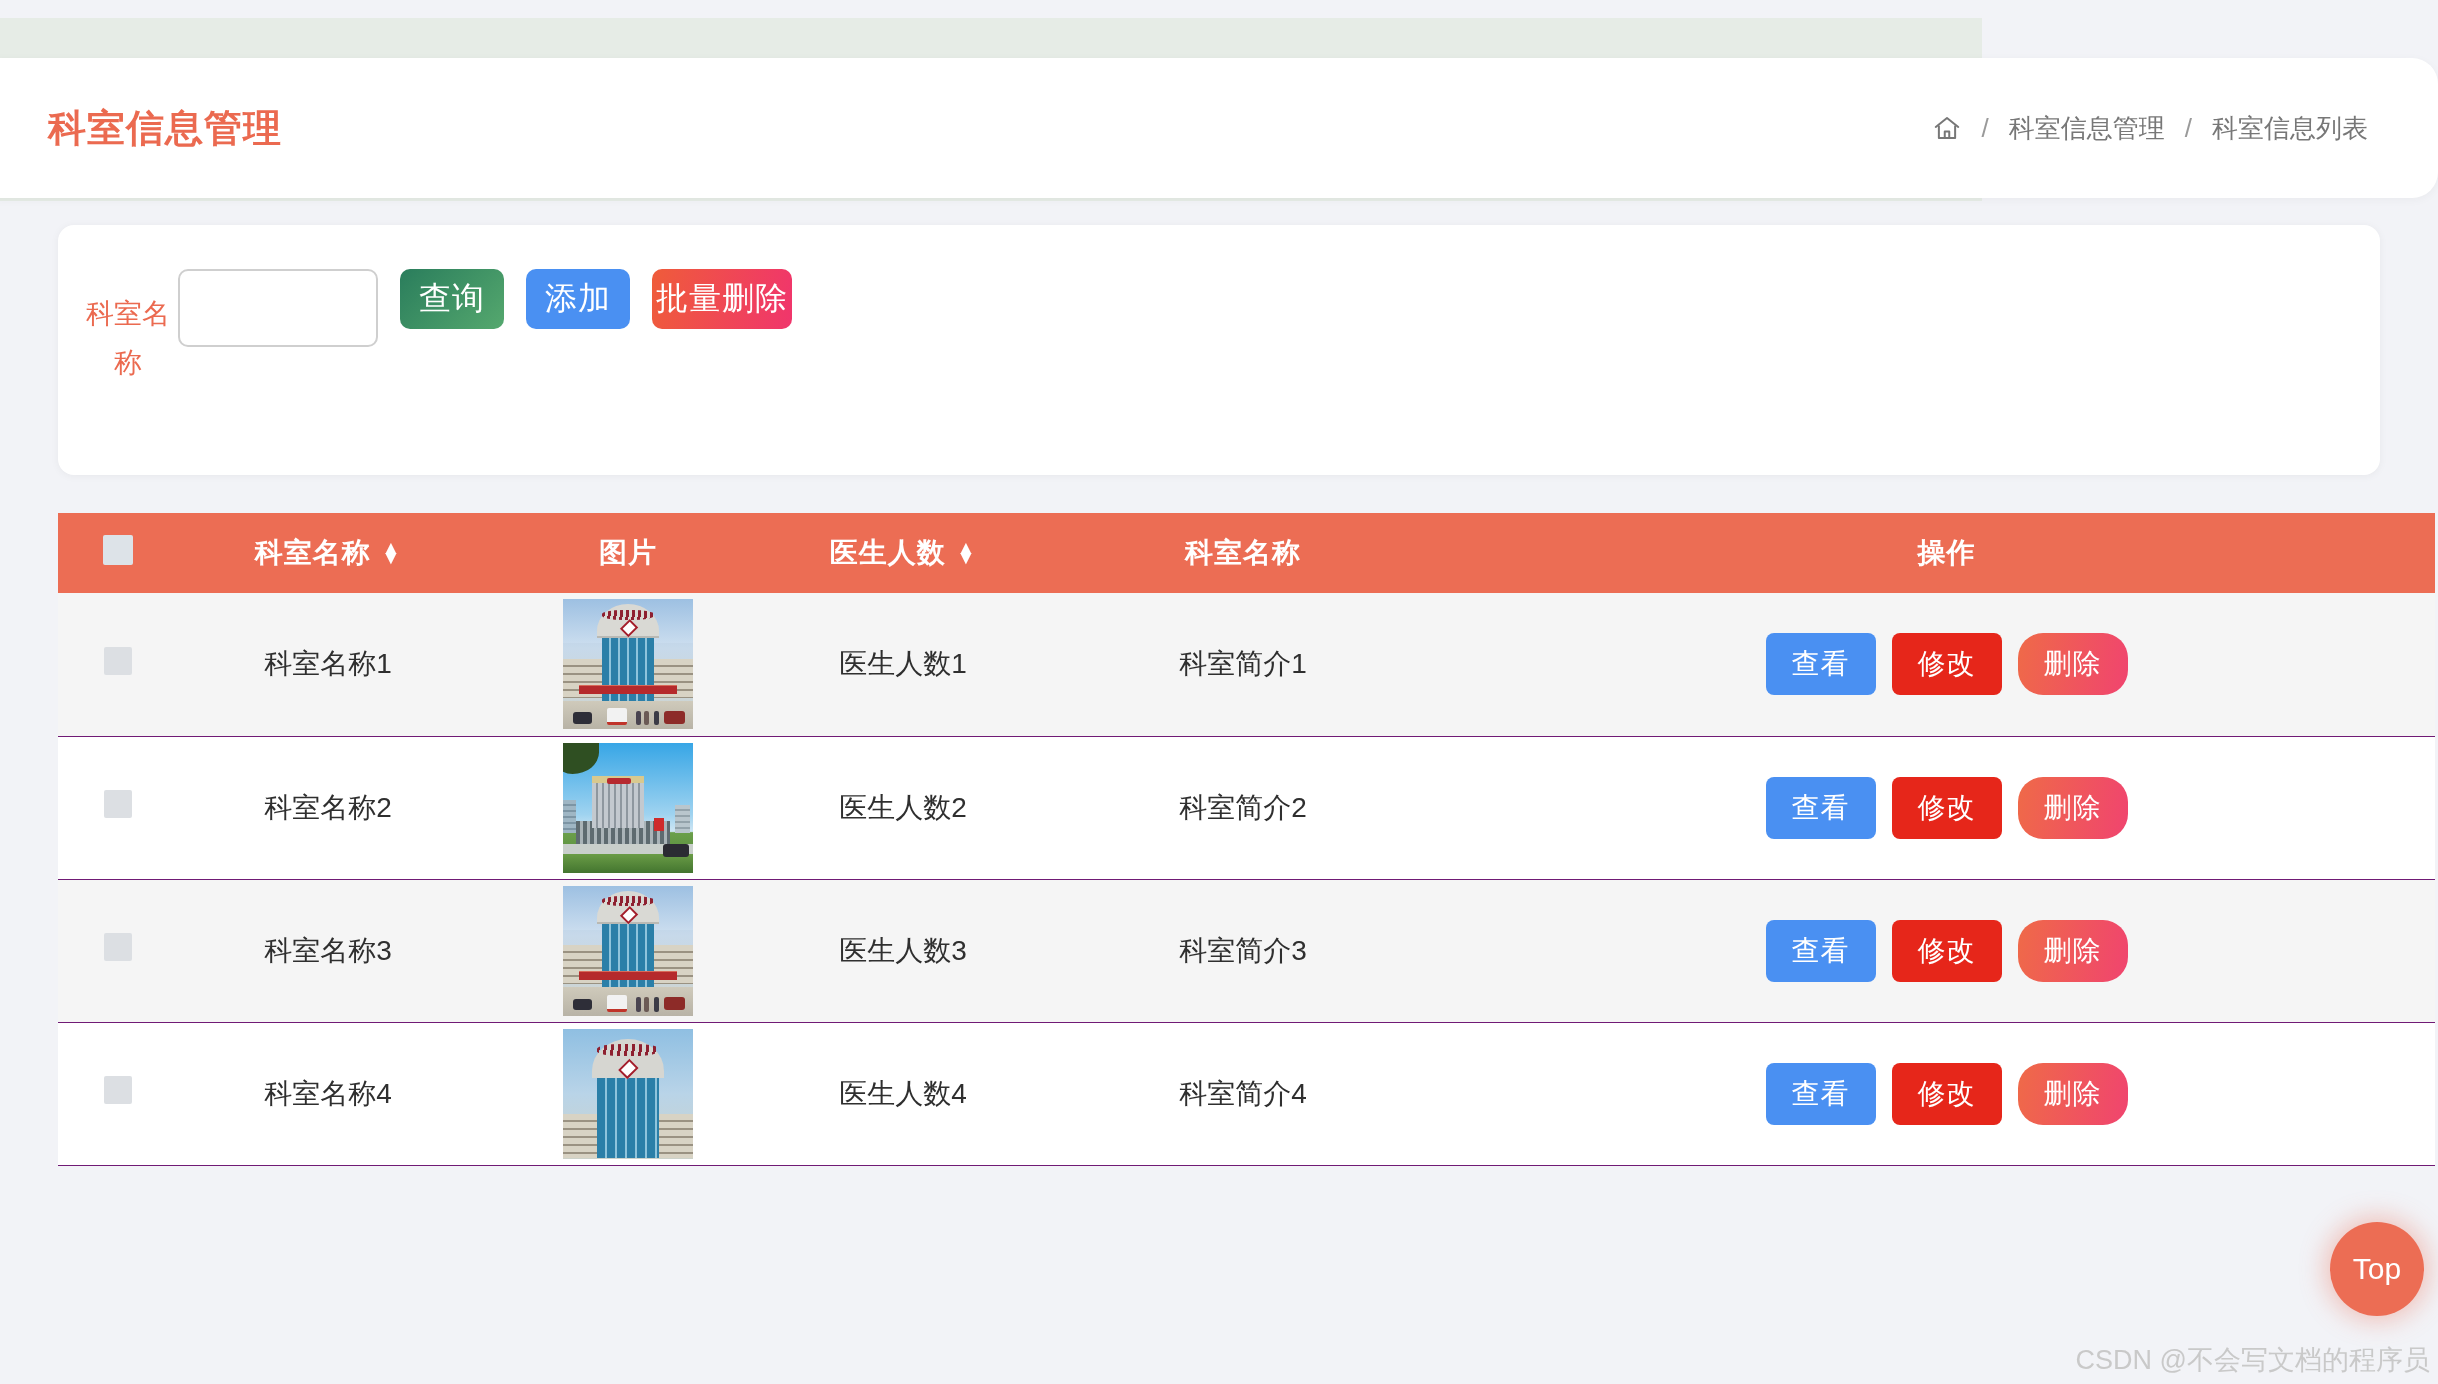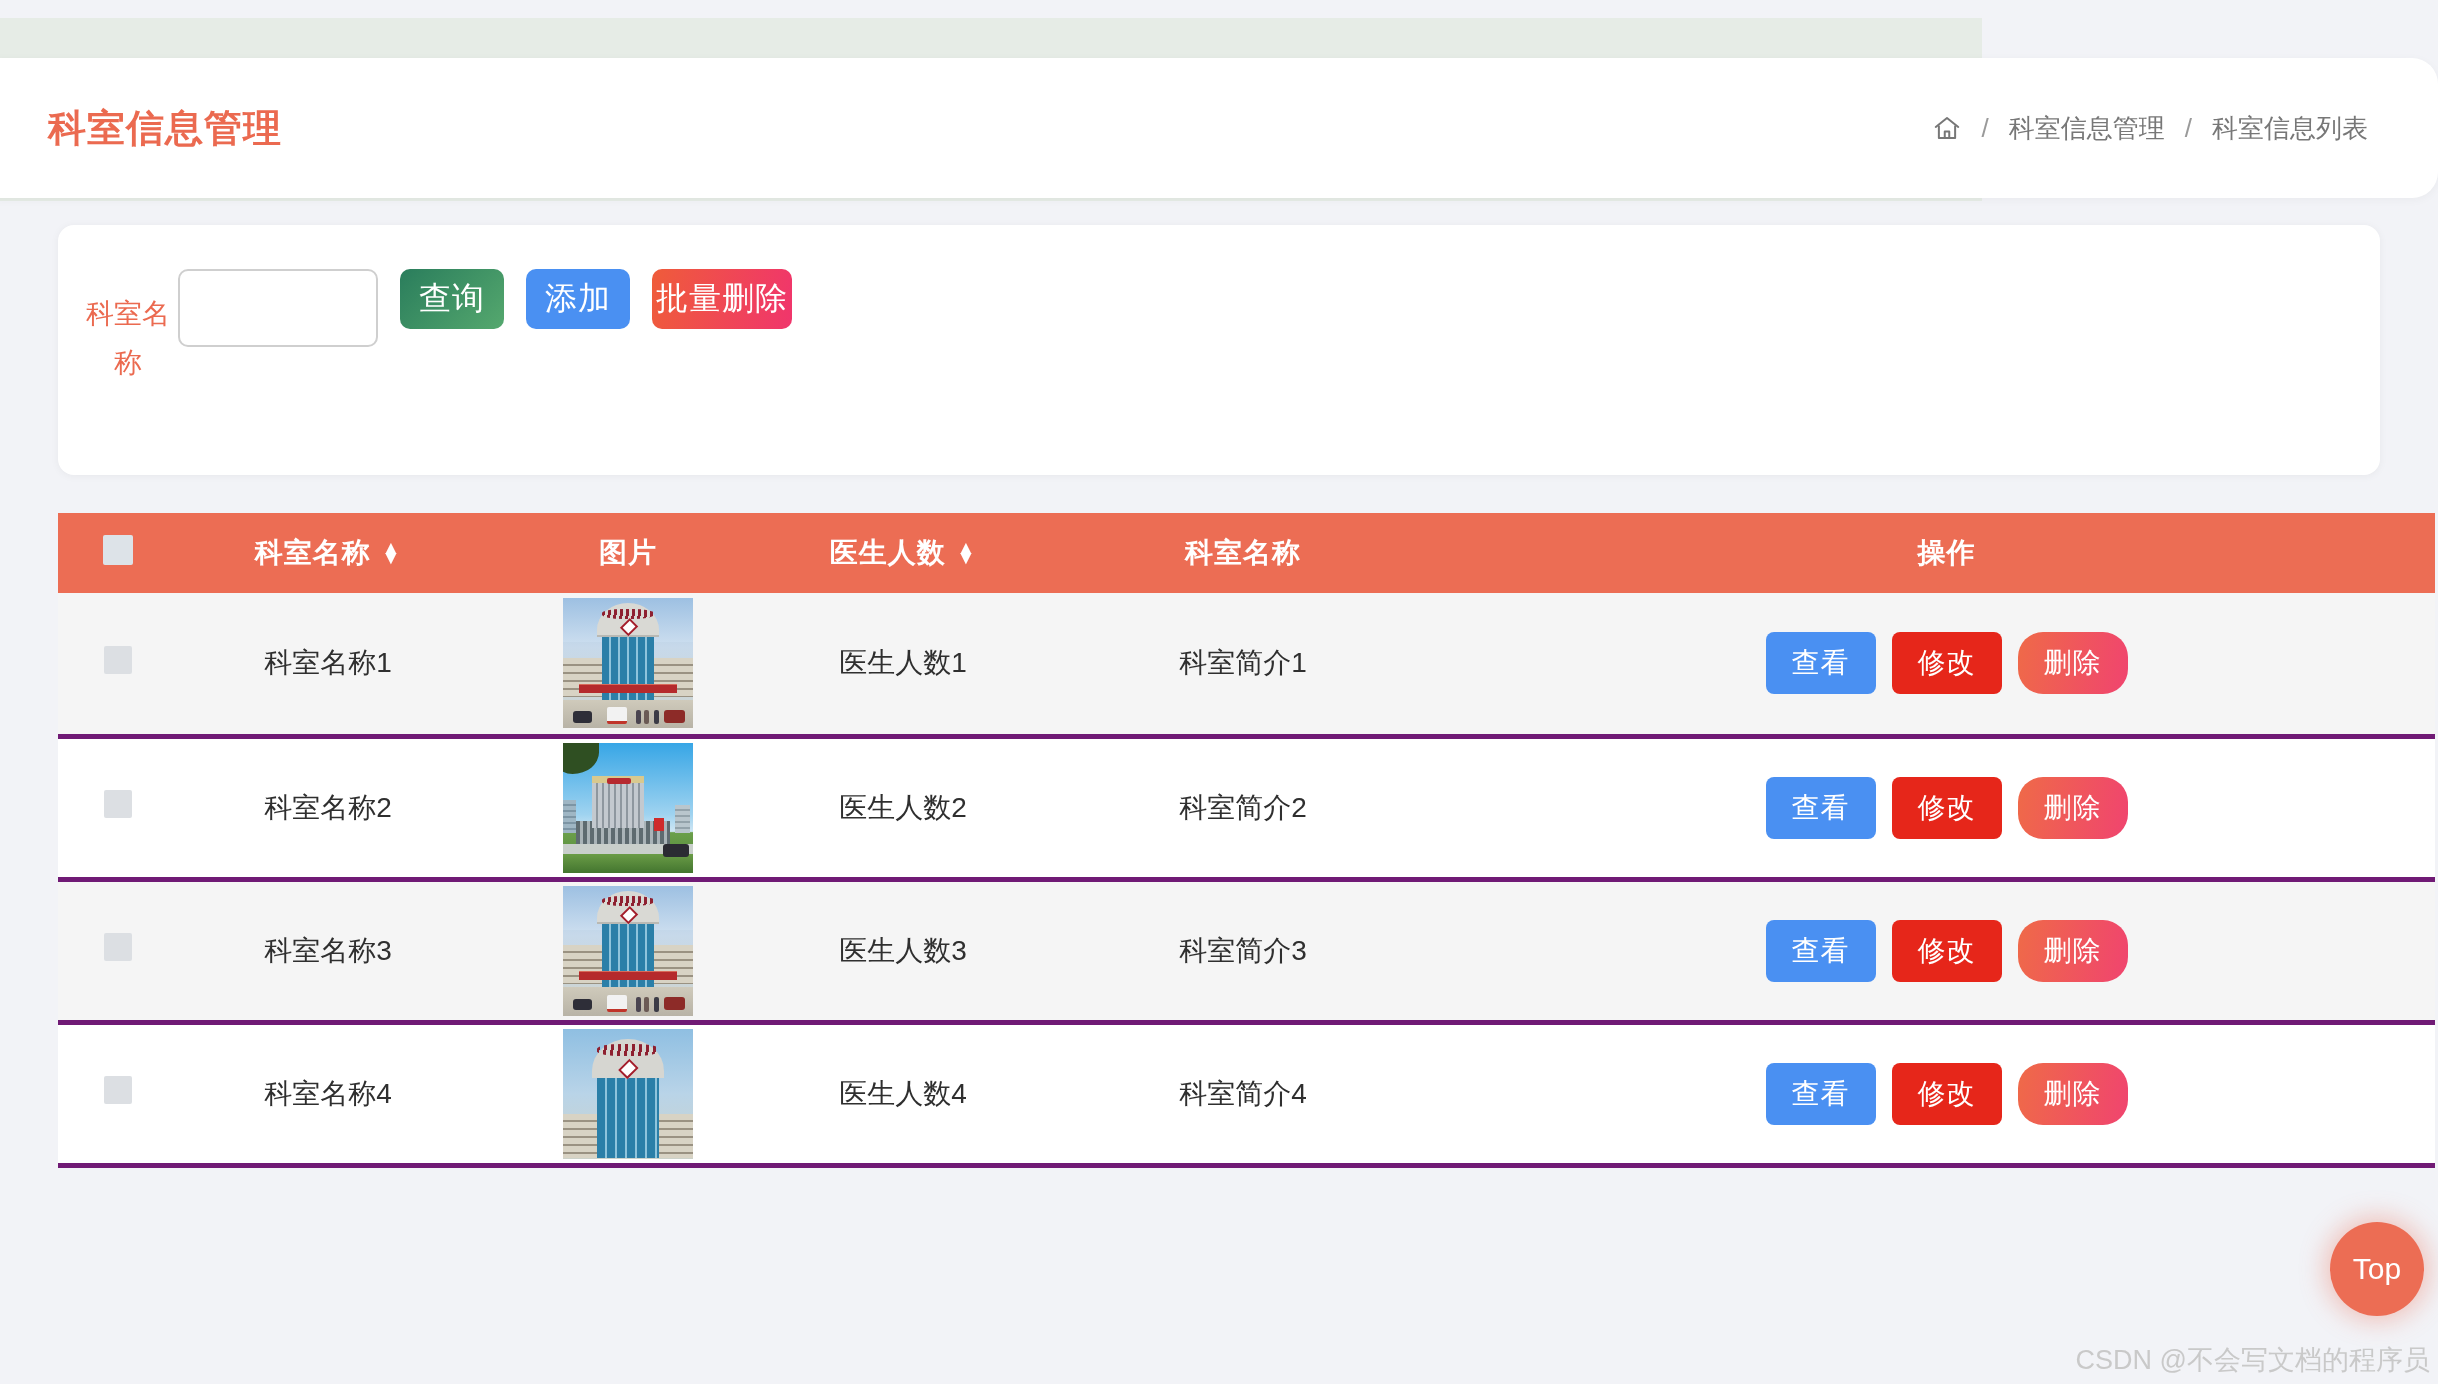--- a/index.html
+++ b/index.html
@@ -155,21 +155,21 @@
     margin-left: 2px;
     transform: translateY(-2px);
   }
 
   tbody td {
     height: 143px;
     text-align: center;
     vertical-align: middle;
     font-size: 28px;
     color: #2f2f2f;
-    border-bottom: 5px solid #701a75;
+    border-bottom: 1px solid #701a75;
   }
   tbody tr:nth-child(odd)  td { background: #f5f5f5; }
   tbody tr:nth-child(even) td { background: #ffffff; }
 
   .row-chk {
     display: inline-block;
     width: 28px; height: 28px;
     background: #dcdfe3;
     border: none;
     border-radius: 2px;

